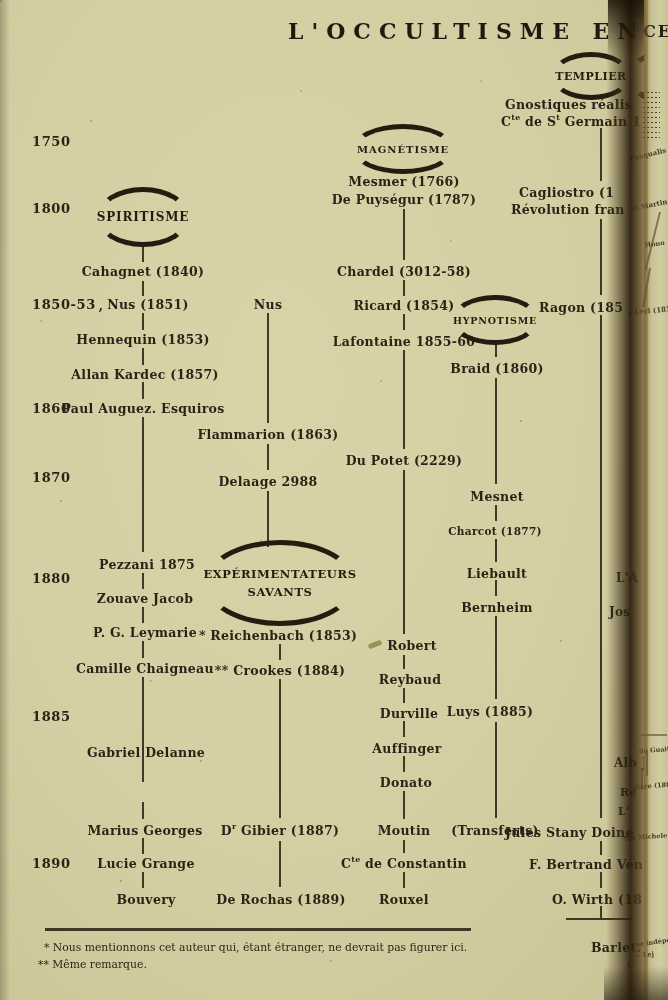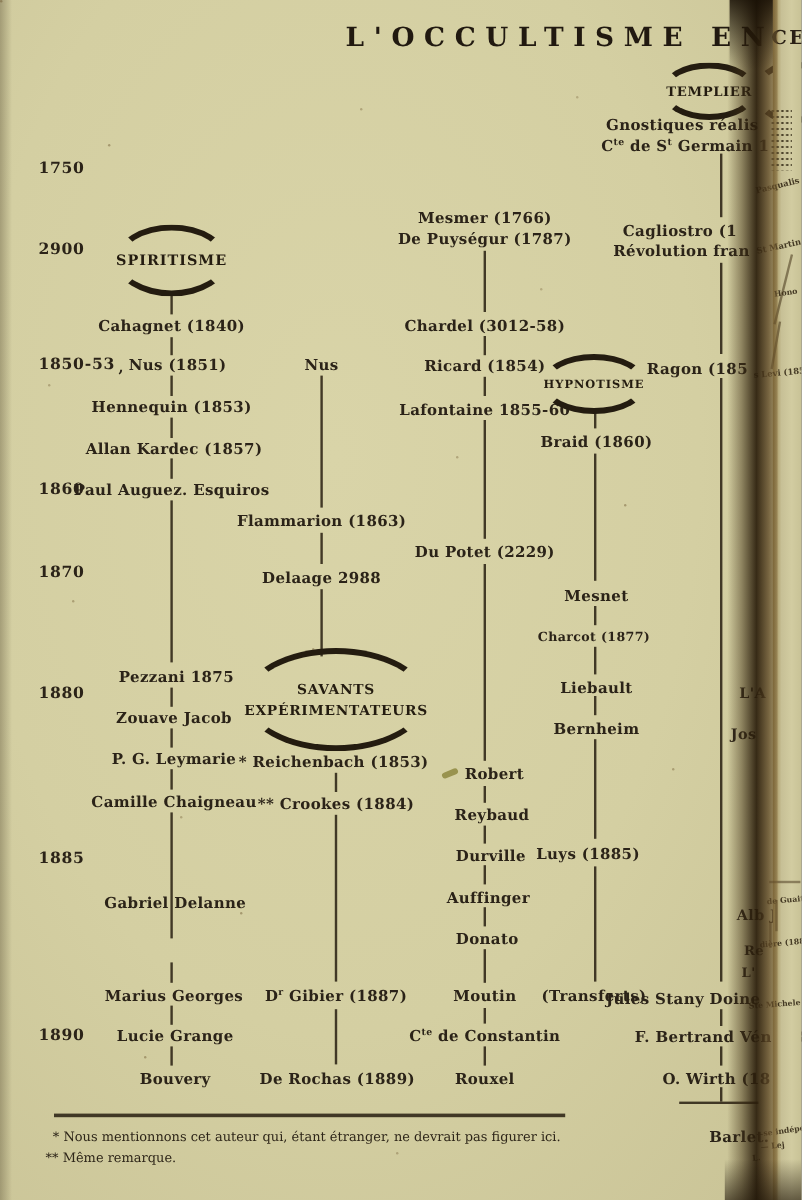--- a/index.html
+++ b/index.html
@@ -53,21 +53,21 @@
 <body>
 
 <div id="page">
 
   <div class="left-edge"></div>
   <div class="specks"></div>
 
   <div class="title">L'OCCULTISME EN</div>
 
   <div class="date" style="left:32px;top:141px">1750</div>
-  <div class="date" style="left:32px;top:208px">2900</div>
+  <div class="date" style="left:32px;top:208px">1800</div>
   <div class="date" style="left:32px;top:304px">1850-53</div>
   <div class="date" style="left:32px;top:408px">1860</div>
   <div class="date" style="left:32px;top:477px">1870</div>
   <div class="date" style="left:32px;top:578px">1880</div>
   <div class="date" style="left:32px;top:716px">1885</div>
   <div class="date" style="left:32px;top:863px">1890</div>
 
   <div class="el" style="left:143px;top:217px;width:84px;height:50px">
     <span class="lbl" style="font-size:12px;letter-spacing:.8px">SPIRITISME</span>
   </div>
@@ -83,20 +83,23 @@
   <div class="n" style="left:145px;top:668px">Camille Chaigneau</div>
   <div class="n" style="left:146px;top:752px">Gabriel Delanne</div>
   <div class="n" style="left:145px;top:830px">Marius Georges</div>
   <div class="n" style="left:146px;top:863px">Lucie Grange</div>
   <div class="n" style="left:146px;top:899px">Bouvery</div>
 
   <div class="n" style="left:268px;top:304px">Nus</div>
   <div class="n" style="left:268px;top:434px">Flammarion (1863)</div>
   <div class="n" style="left:268px;top:481px">Delaage 2988</div>
 
+  <div class="el" style="left:403px;top:149px;width:92px;height:40px">
+    <span class="lbl" style="font-size:10px;letter-spacing:1px">MAGNÉTISME</span>
+  </div>
   <div class="n" style="left:404px;top:181px">Mesmer (1766)</div>
   <div class="n" style="left:404px;top:199px">De Puységur (1787)</div>
   <div class="n" style="left:404px;top:271px">Chardel (3012-58)</div>
   <div class="n" style="left:404px;top:305px">Ricard (1854)</div>
   <div class="n" style="left:404px;top:341px">Lafontaine 1855-60</div>
   <div class="n" style="left:404px;top:460px">Du Potet (2229)</div>
   <div class="smudge"></div>
   <div class="n" style="left:412px;top:645px">Robert</div>
   <div class="n" style="left:410px;top:679px">Reybaud</div>
   <div class="n" style="left:409px;top:713px">Durville</div>
@@ -112,22 +115,22 @@
   <div class="n" style="left:497px;top:368px">Braid (1860)</div>
   <div class="n" style="left:497px;top:496px">Mesnet</div>
   <div class="n small" style="left:495px;top:531px">Charcot (1877)</div>
   <div class="n" style="left:497px;top:573px">Liebault</div>
   <div class="n" style="left:497px;top:607px">Bernheim</div>
   <div class="n" style="left:490px;top:711px">Luys (1885)</div>
   <div class="n" style="left:495px;top:830px">(Transferts)</div>
 
   <div class="el" style="left:280px;top:583px;width:142px;height:76px">
     <span class="lbl" style="font-size:11.5px;letter-spacing:.6px;line-height:1.6">
+        <span style="display:block">EXPÉRIMENTATEURS</span>
         <span style="display:block">SAVANTS</span>
-        <span style="display:block">EXPÉRIMENTATEURS</span>
       </span>
   </div>
   <div class="n" style="left:278px;top:635px">* Reichenbach (1853)</div>
   <div class="n" style="left:280px;top:670px">** Crookes (1884)</div>
   <div class="n" style="left:280px;top:830px"><span>D</span><span class="sup">r</span><span> Gibier (1887)</span></div>
   <div class="n" style="left:281px;top:899px">De Rochas (1889)</div>
 
   <div class="el" style="left:591px;top:76px;width:70px;height:38px">
     <span class="lbl" style="font-size:11px;letter-spacing:.5px">TEMPLIER</span>
   </div>

